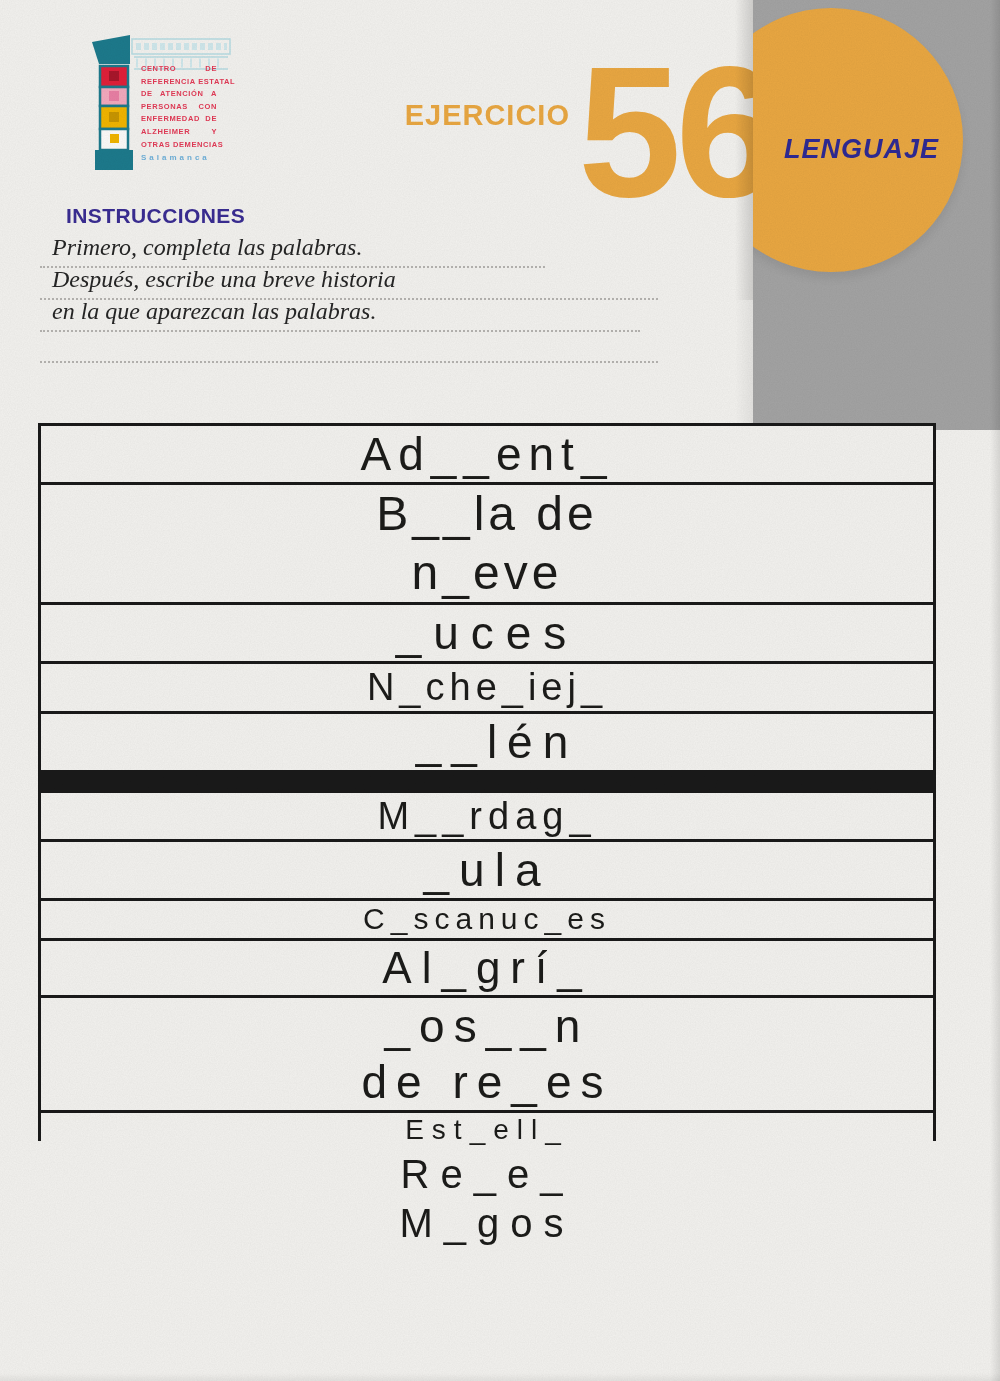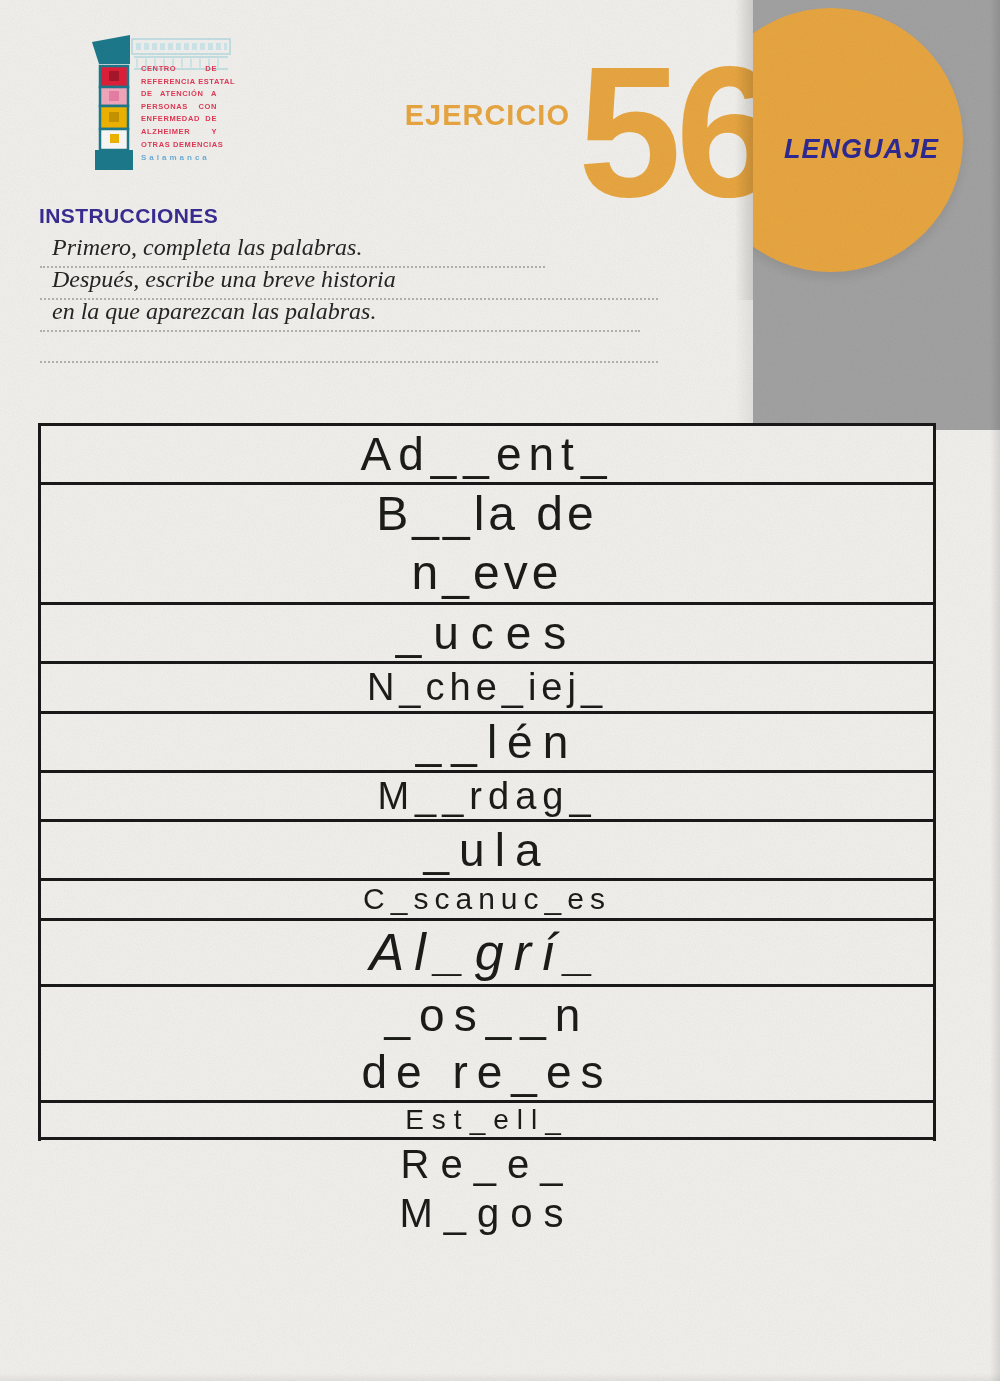--- a/index.html
+++ b/index.html
@@ -30,21 +30,21 @@
   .tab-shadow-b{position:absolute;left:735px;top:300px;width:18px;height:130px;z-index:1;
     background:linear-gradient(to right, rgba(0,0,0,0), rgba(0,0,0,0.06));}
   .paper-tab{position:absolute;left:753px;top:0;width:247px;height:430px;background:#a3a3a3;
     overflow:hidden;z-index:1;font-style:italic;}
   .badge-circle{position:absolute;left:-54px;top:8px;width:264px;height:264px;border-radius:50%;
     background:#e9a742;box-shadow:0 6px 10px rgba(0,0,0,0.08);}
   .badge-label{position:absolute;left:0;top:134px;width:100%;padding-right:30px;box-sizing:border-box;
     text-align:center;font-size:27px;font-weight:800;color:#2f2a93;letter-spacing:1px;}
 
   
-  .instructions-title{position:absolute;left:39px;top:204px;font-size:21px;font-weight:800;
+  .instructions-title{position:absolute;left:66px;top:204px;font-size:21px;font-weight:800;
     color:#3a2d92;letter-spacing:0.4px;}
   .hand{position:absolute;left:52px;font-family:Liberation Serif, serif;font-style:italic;
     font-size:24px;color:#262626;white-space:nowrap;z-index:2;}
   .rule{position:absolute;border-bottom:2px dotted #b5b3b0;height:0;z-index:1;}
   .rule1{left:40px;top:266px;width:505px;}
   .rule2{left:40px;top:298px;width:618px;}
   .rule3{left:40px;top:330px;width:600px;}
   .rule4{left:40px;top:361px;width:618px;}
 
   
@@ -52,24 +52,24 @@
     border:3px solid #1a1a1a;background:#1a1a1a;display:grid;z-index:2;
     grid-template-columns:repeat(1,1fr);grid-template-rows:repeat(4,1fr);gap:3px;}
   .cell{background:#f2f1ee;display:flex;flex-direction:column;align-items:center;
     justify-content:center;color:#1c1c1a;}
   .wline{display:block;line-height:1.22em;white-space:nowrap;}
   .c0{font-size:46px;letter-spacing:7px;}
   .c1{font-size:48px;letter-spacing:4px;}
   .c2{font-size:46px;letter-spacing:12px;}
   .c3{font-size:38px;letter-spacing:5px;}
   .c4{font-size:46px;letter-spacing:10px;padding-left:20px;}
-  .c5{font-size:38px;letter-spacing:6px;}
+  .c5{font-size:38px;letter-spacing:6px;margin-top:20px;}
   .c6{font-size:46px;letter-spacing:10px;}
   .c7{font-size:30px;letter-spacing:6px;}
-  .c8{font-size:52px;letter-spacing:10px;font-style:italic;}
+  .c8{font-size:44px;letter-spacing:10px;}
   .c9{font-size:46px;letter-spacing:9px;}
   .c10{font-size:28px;letter-spacing:8px;}
   .c11{font-size:40px;letter-spacing:11px;justify-content:flex-end;}
 </style>
 </head>
 <body>
 
 <div class="page">
 
   <svg class="logo" viewBox="0 0 150 145" aria-hidden="true">

